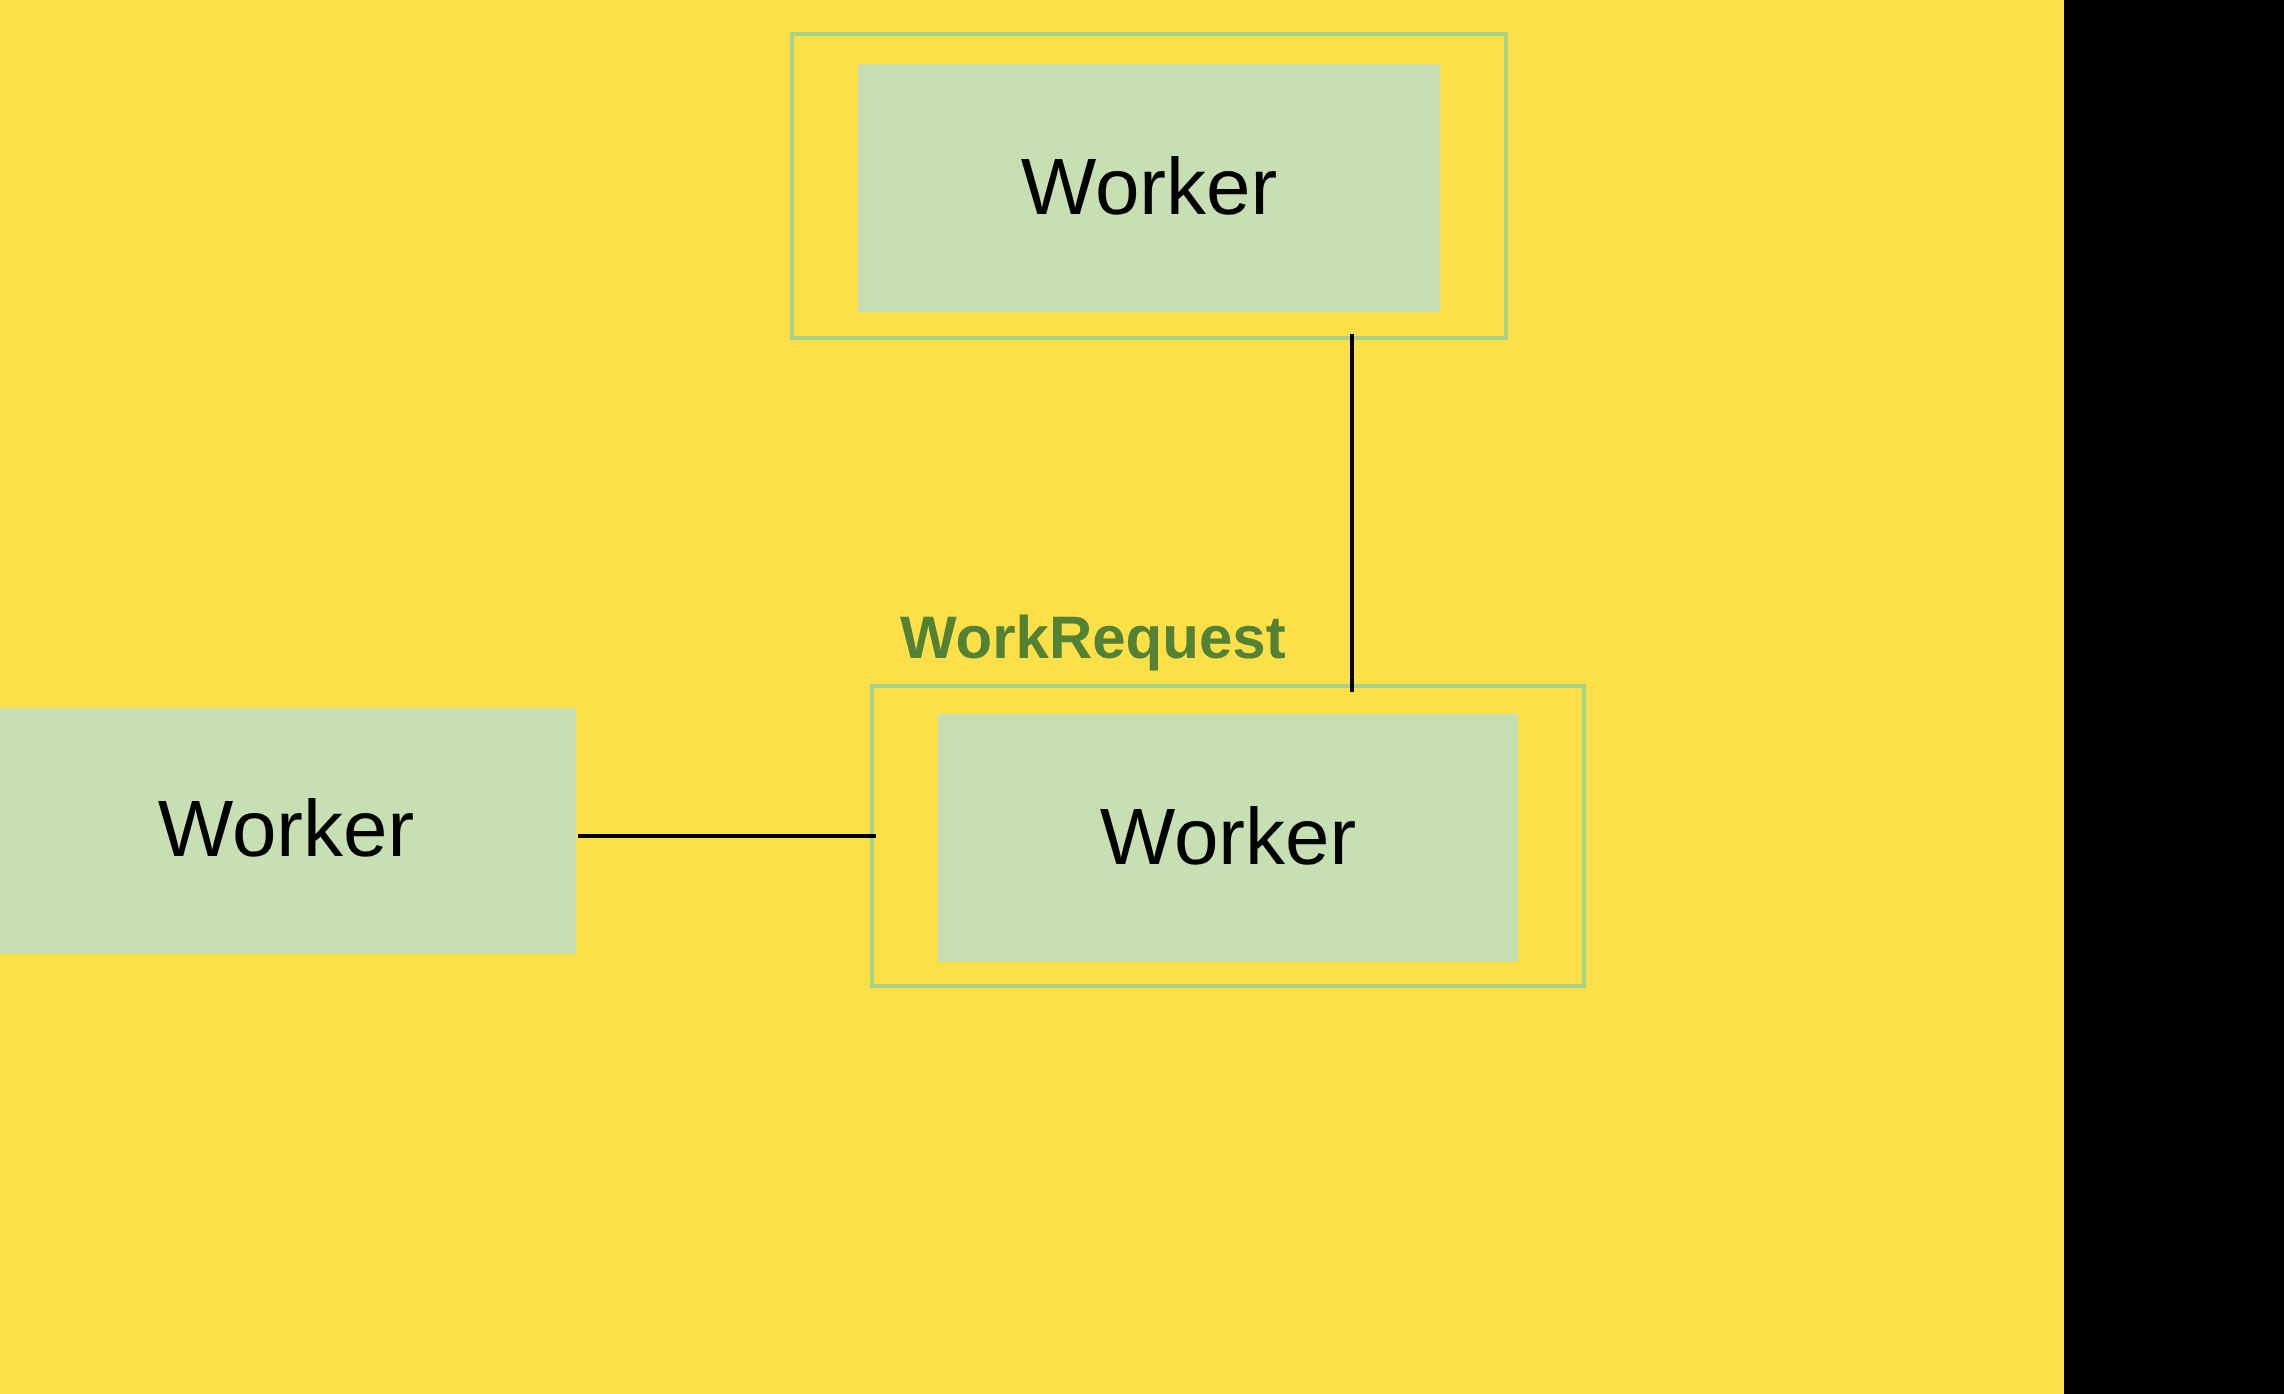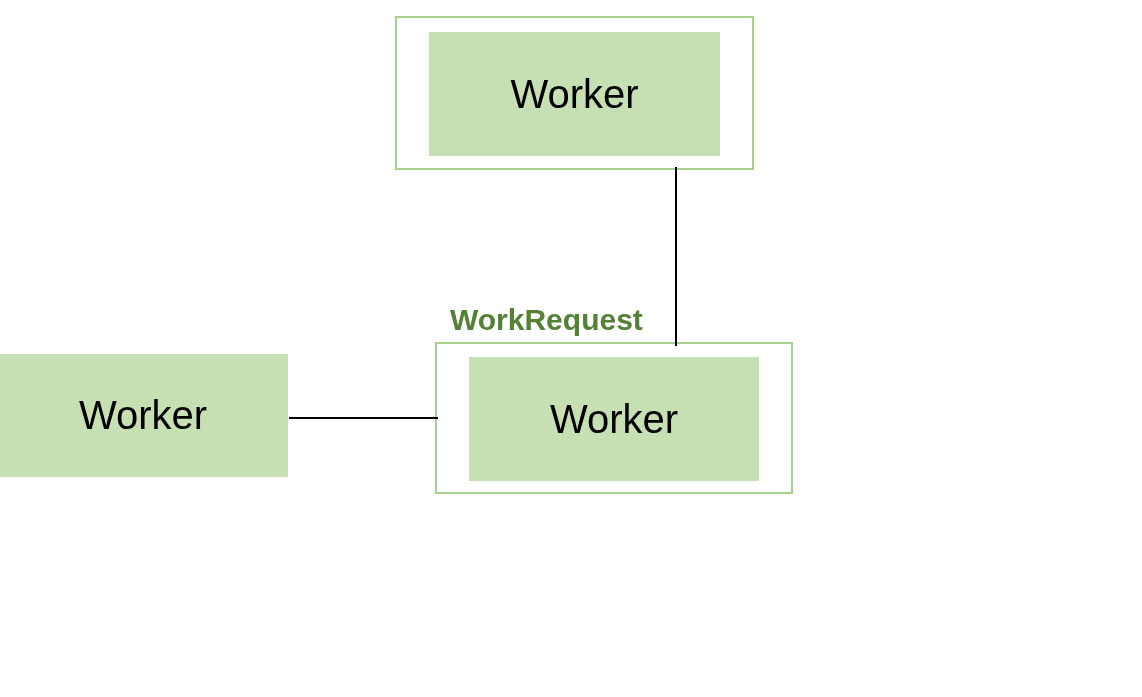--- a/index.html
+++ b/index.html
@@ -2,23 +2,23 @@
 <html><head>
 <meta charset="utf-8">
 <style>
   html, body {
     margin: 0;
     padding: 0;
     background: #000000;
   }
   .canvas {
     position: relative;
-    width: 1142px;
+    width: 1032px;
     height: 697px;
-    background: #ffffff;
+    background: #fde047;
     overflow: hidden;
     font-family: "Liberation Sans", sans-serif;
   }
   .group-box {
     position: absolute;
     border: 2px solid #a9d18e;
     background: transparent;
     box-sizing: border-box;
   }
   .node {

